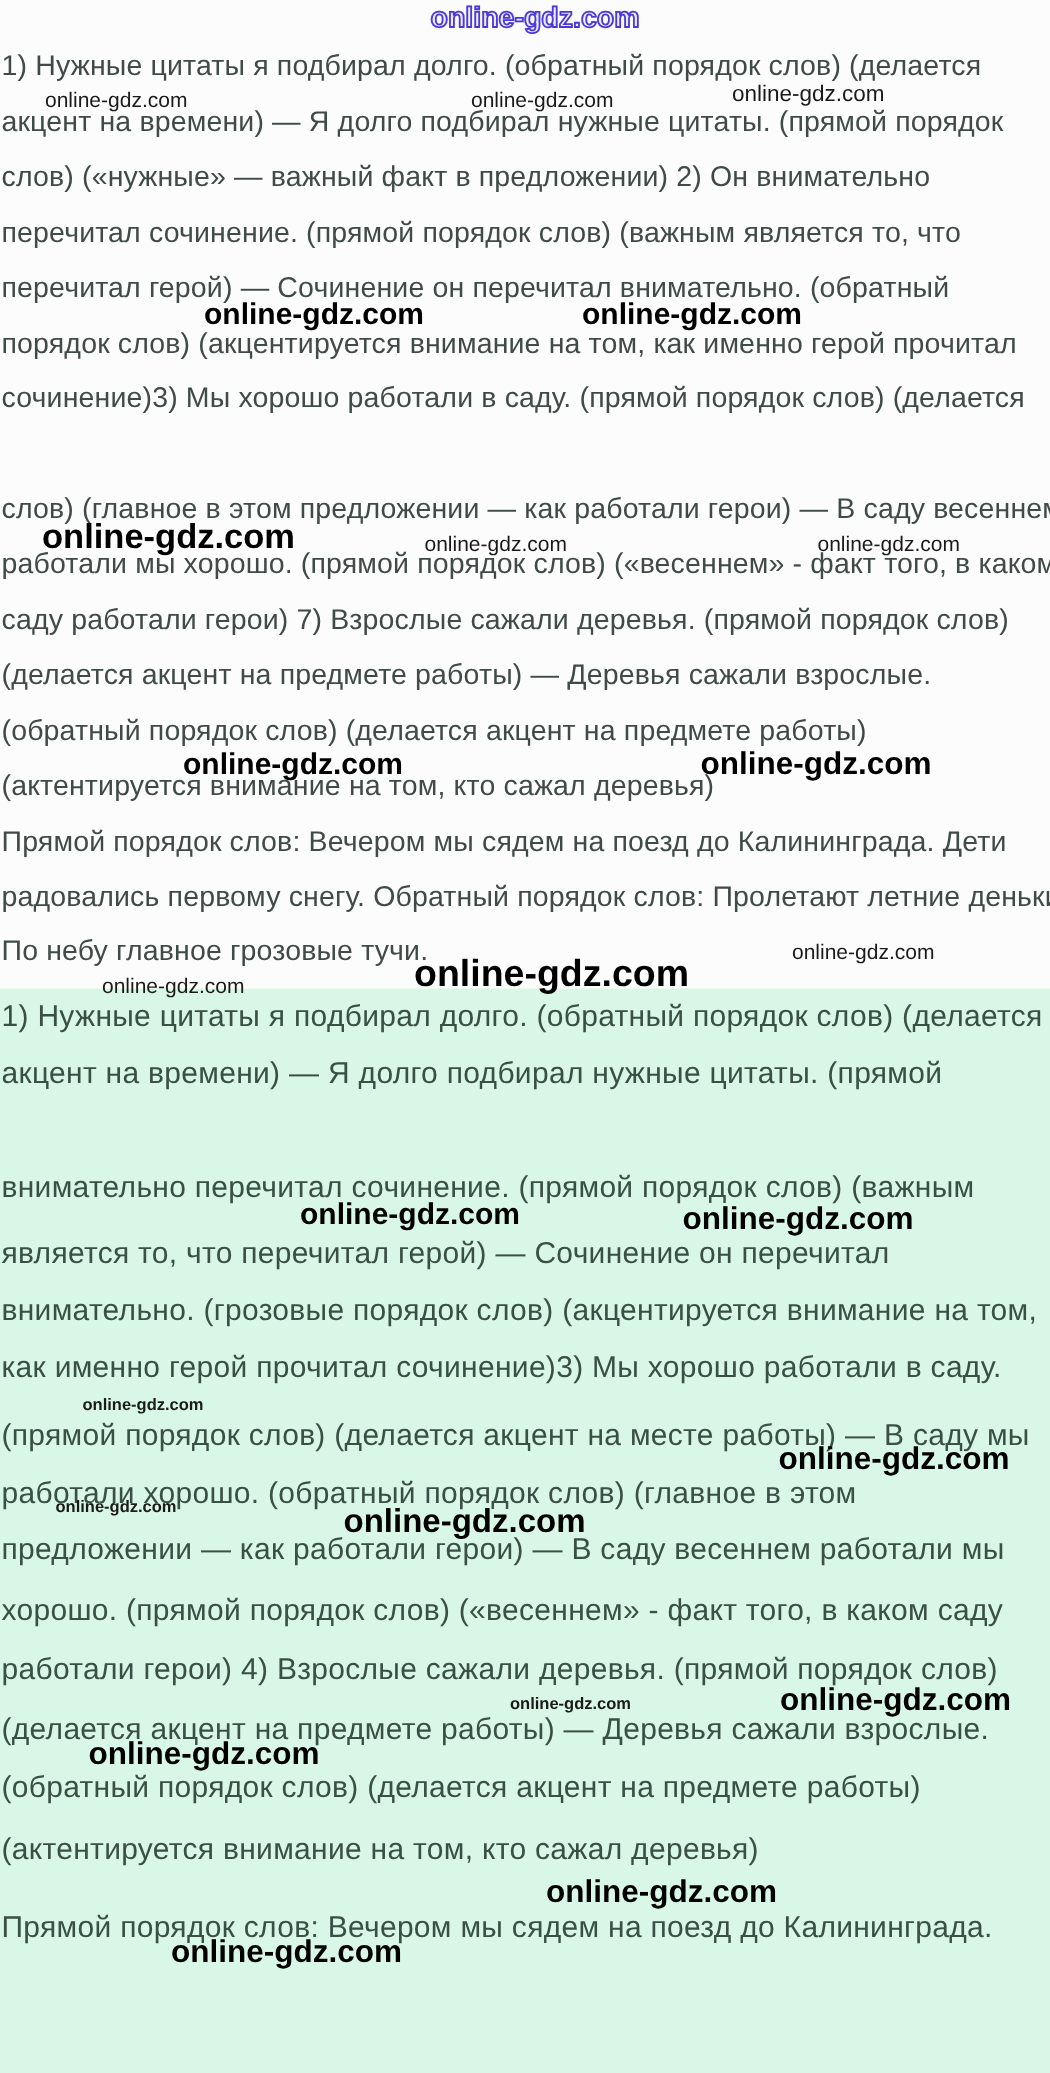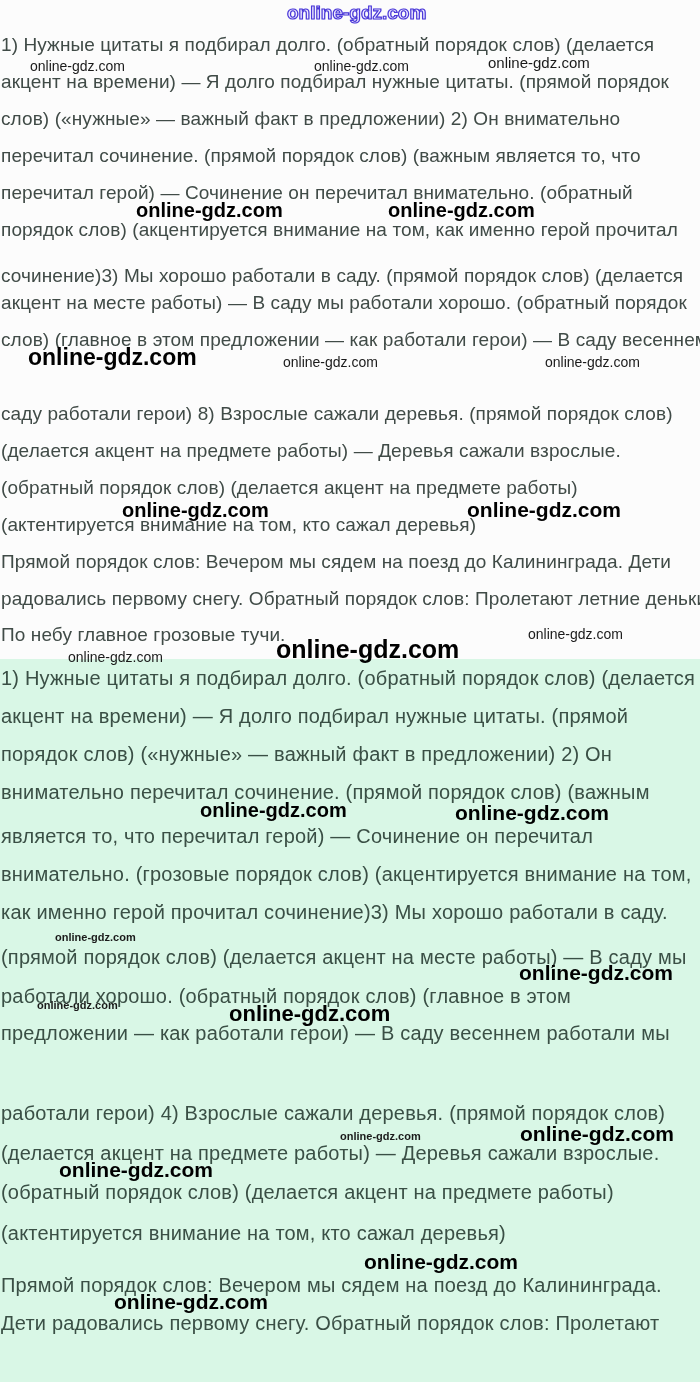--- a/index.html
+++ b/index.html
@@ -50,49 +50,48 @@
 
 <div class="wm wm-header" style="left:287px;top:2px">online-gdz.com</div>
 
 <div class="section" id="section-plain">
   <div class="tl" style="top:33px">1) Нужные цитаты я подбирал долго. (обратный порядок слов) (делается</div>
   <div class="tl" style="top:70px">акцент на времени) — Я долго подбирал нужные цитаты. (прямой порядок</div>
   <div class="tl" style="top:107px">слов) («нужные» — важный факт в предложении) 2) Он внимательно</div>
   <div class="tl" style="top:144px">перечитал сочинение. (прямой порядок слов) (важным является то, что</div>
   <div class="tl" style="top:181px">перечитал герой) — Сочинение он перечитал внимательно. (обратный</div>
   <div class="tl" style="top:218px">порядок слов) (акцентируется внимание на том, как именно герой прочитал</div>
-  <div class="tl" style="top:264px">сочинение)3) Мы хорошо работали в саду. (прямой порядок слов) (делается</div>
-  <div class="tl" style="top:291px">акцент на месте работы) — В саду мы работали хорошо. (обратный порядок</div>
+  <div class="tl" style="top:254px">сочинение)3) Мы хорошо работали в саду. (прямой порядок слов) (делается</div>
   <div class="tl" style="top:328px">слов) (главное в этом предложении — как работали герои) — В саду весеннем</div>
-  <div class="tl" style="top:402px">саду работали герои) 8) Взрослые сажали деревья. (прямой порядок слов)</div>
+  <div class="tl" style="top:365px">работали мы хорошо. (прямой порядок слов) («весеннем» - факт того, в каком</div>
+  <div class="tl" style="top:402px">саду работали герои) 7) Взрослые сажали деревья. (прямой порядок слов)</div>
   <div class="tl" style="top:439px">(делается акцент на предмете работы) — Деревья сажали взрослые.</div>
   <div class="tl" style="top:476px">(обратный порядок слов) (делается акцент на предмете работы)</div>
   <div class="tl" style="top:513px">(актентируется внимание на том, кто сажал деревья)</div>
   <div class="tl" style="top:550px">Прямой порядок слов: Вечером мы сядем на поезд до Калининграда. Дети</div>
   <div class="tl" style="top:587px">радовались первому снегу. Обратный порядок слов: Пролетают летние деньки.</div>
   <div class="tl" style="top:623px">По небу главное грозовые тучи.</div>
 </div>
 
 <div class="section" id="section-highlight">
   <div class="tl" style="top:7px">1) Нужные цитаты я подбирал долго. (обратный порядок слов) (делается</div>
   <div class="tl" style="top:45px">акцент на времени) — Я долго подбирал нужные цитаты. (прямой</div>
-  <div class="tl" style="top:83px">порядок слов) («нужные» — важный факт в предложении) 2) Он</div>
   <div class="tl" style="top:165px">является то, что перечитал герой) — Сочинение он перечитал</div>
   <div class="tl" style="top:121px">внимательно перечитал сочинение. (прямой порядок слов) (важным</div>
   <div class="tl" style="top:203px">внимательно. (грозовые порядок слов) (акцентируется внимание на том,</div>
   <div class="tl" style="top:241px">как именно герой прочитал сочинение)3) Мы хорошо работали в саду.</div>
   <div class="tl" style="top:286px">(прямой порядок слов) (делается акцент на месте работы) — В саду мы</div>
   <div class="tl" style="top:325px">работали хорошо. (обратный порядок слов) (главное в этом</div>
   <div class="tl" style="top:362px">предложении — как работали герои) — В саду весеннем работали мы</div>
+  <div class="tl" style="top:403px">хорошо. (прямой порядок слов) («весеннем» - факт того, в каком саду</div>
   <div class="tl" style="top:442px">работали герои) 4) Взрослые сажали деревья. (прямой порядок слов)</div>
   <div class="tl" style="top:482px">(делается акцент на предмете работы) — Деревья сажали взрослые.</div>
   <div class="tl" style="top:521px">(обратный порядок слов) (делается акцент на предмете работы)</div>
   <div class="tl" style="top:562px">(актентируется внимание на том, кто сажал деревья)</div>
   <div class="tl" style="top:614px">Прямой порядок слов: Вечером мы сядем на поезд до Калининграда.</div>
-  <div class="tl" style="top:652px">Дети радовались первому снегу. Обратный порядок слов: Пролетают</div>
 </div>
 
 <div class="wm wm-sm" style="left:30px;top:58px">online-gdz.com</div>
 <div class="wm wm-sm" style="left:314px;top:58px">online-gdz.com</div>
 <div class="wm wm-sm" style="left:488px;top:54px;font-size:15px">online-gdz.com</div>
 <div class="wm wm-b" style="left:136px;top:199px;font-size:20px">online-gdz.com</div>
 <div class="wm wm-b" style="left:388px;top:199px;font-size:20px">online-gdz.com</div>
 <div class="wm wm-b" style="left:28px;top:344px;font-size:23px">online-gdz.com</div>
 <div class="wm wm-sm" style="left:283px;top:354px">online-gdz.com</div>
 <div class="wm wm-sm" style="left:545px;top:354px">online-gdz.com</div>

